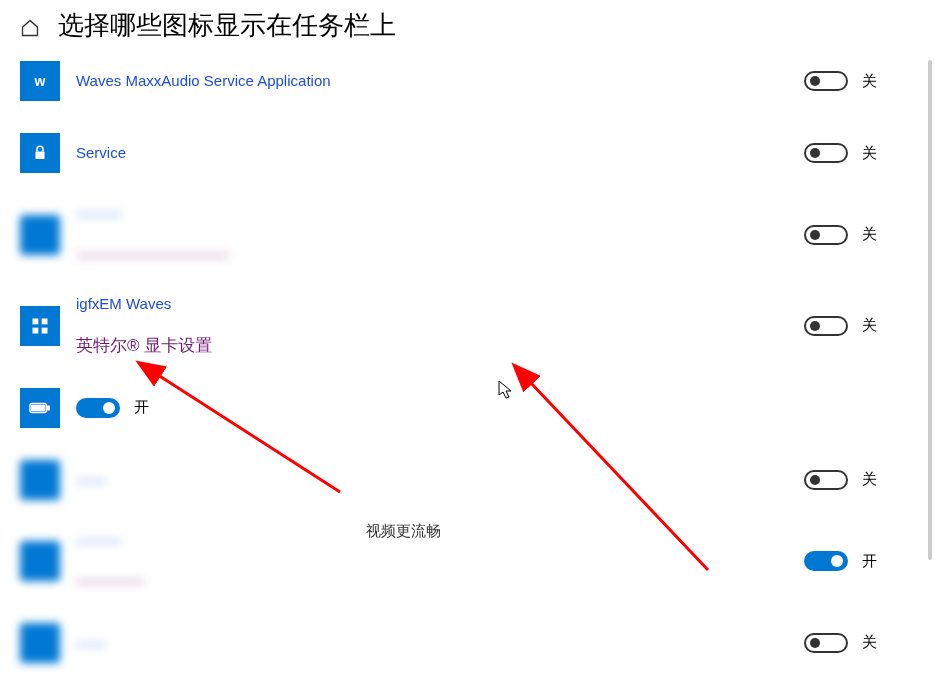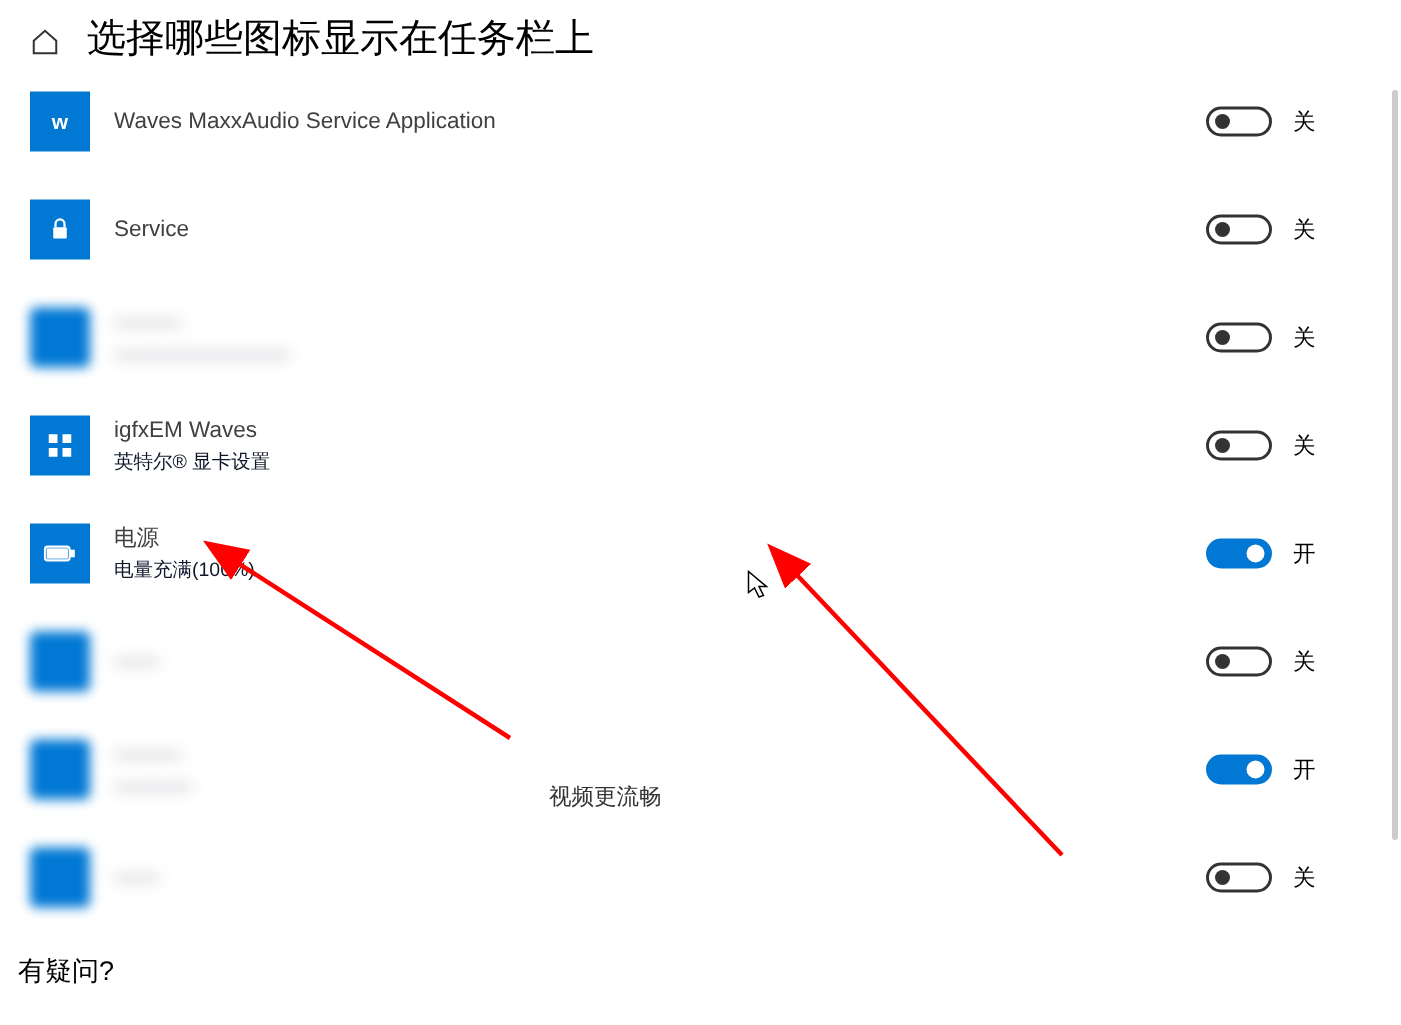--- a/index.html
+++ b/index.html
@@ -51,28 +51,28 @@
       filter: blur(4px);
       border-radius: 4px;
     }
     .item-text {
       flex: 1;
       min-width: 0;
       padding-right: 20px;
     }
     .item-title {
       font-size: 15px;
-      color: #404040;
+      color: #1d4ed8;
       line-height: 1.3;
     }
     .item-subtitle {
-      font-size: 13px;
-      color: #0f172a;
+      font-size: 17px;
+      color: #701a75;
       line-height: 1.4;
-      margin-top: 2px;
+      margin-top: 20px;
     }
     .item-text.blurred { filter: blur(5px); }
     .toggle-group {
       display: flex;
       align-items: center;
       width: 110px;
     }
     .toggle {
       width: 44px;
       height: 20px;
@@ -218,24 +218,20 @@
       </div>
     </div>
     <div class="item-row">
       <div class="item-icon">
         <svg width="22" height="14" viewBox="0 0 24 14" fill="none" stroke="#fff" stroke-width="1.5">
           <rect x="1" y="2" width="18" height="10" rx="2"></rect>
           <rect x="20" y="5" width="2" height="4" fill="#fff"></rect>
           <rect x="3" y="4" width="14" height="6" fill="#fff"></rect>
         </svg>
       </div>
-      <div class="item-text">
-        <div class="item-title">电源</div>
-        <div class="item-subtitle">电量充满(100%)</div>
-      </div>
       <div class="toggle-group">
         <div class="toggle on">
           <div class="knob"></div>
         </div>
         <span class="toggle-label">开</span>
       </div>
     </div>
     <div class="item-row">
       <div class="item-icon blurred"></div>
       <div class="item-text blurred">

